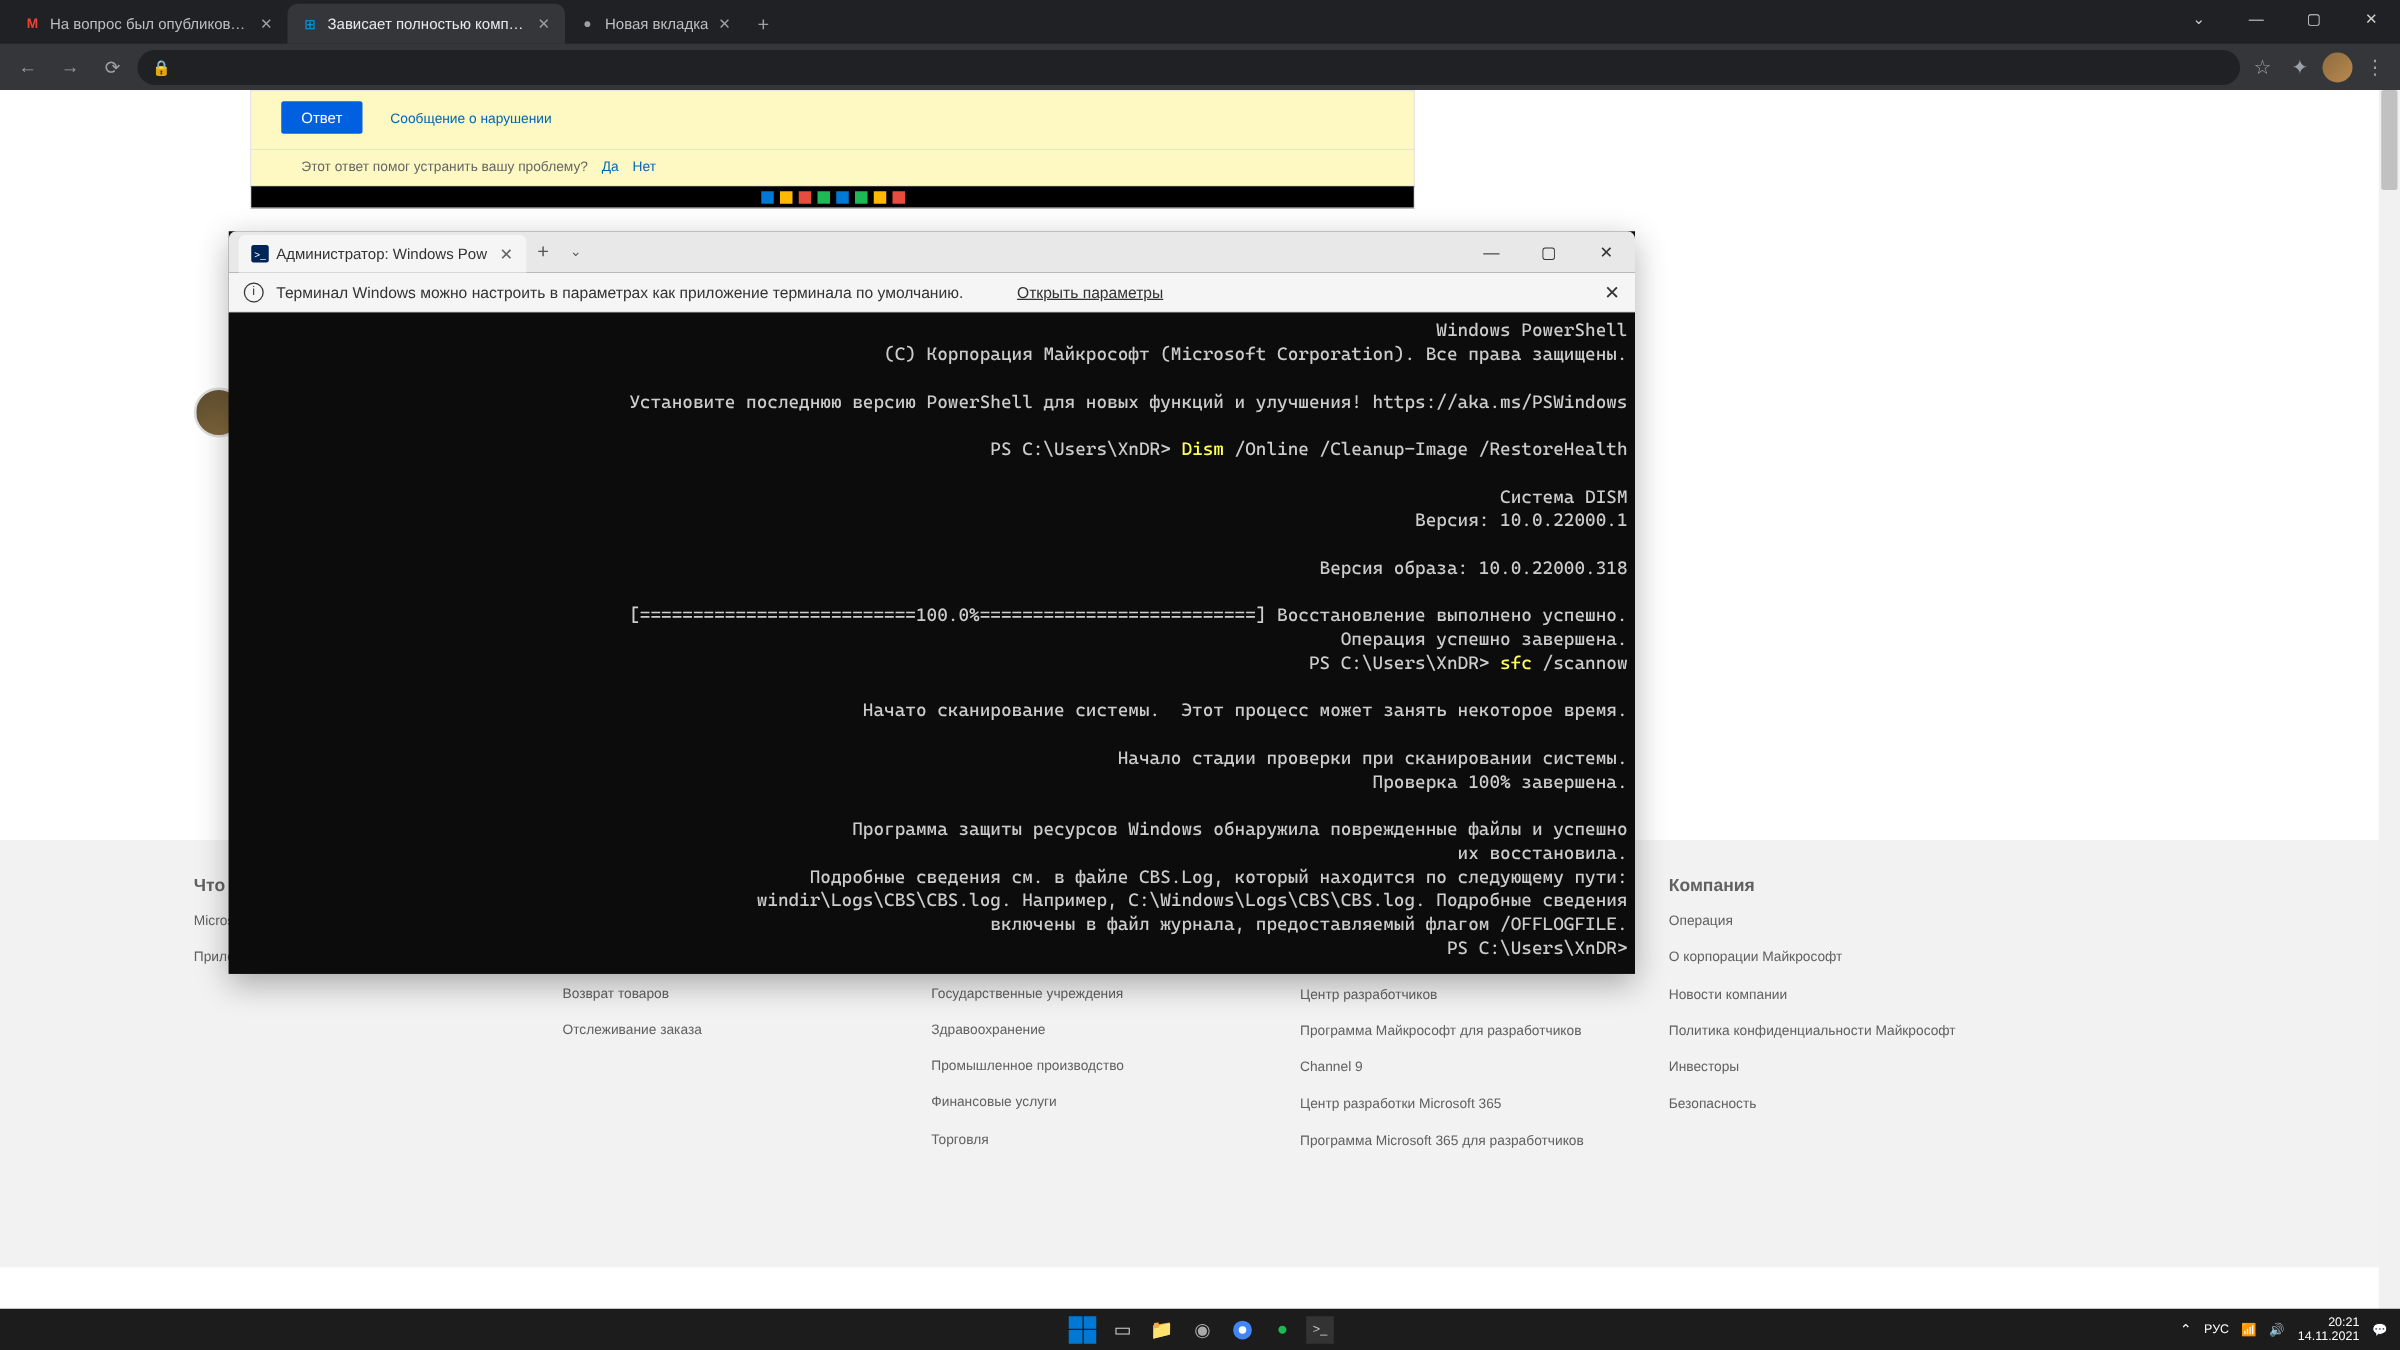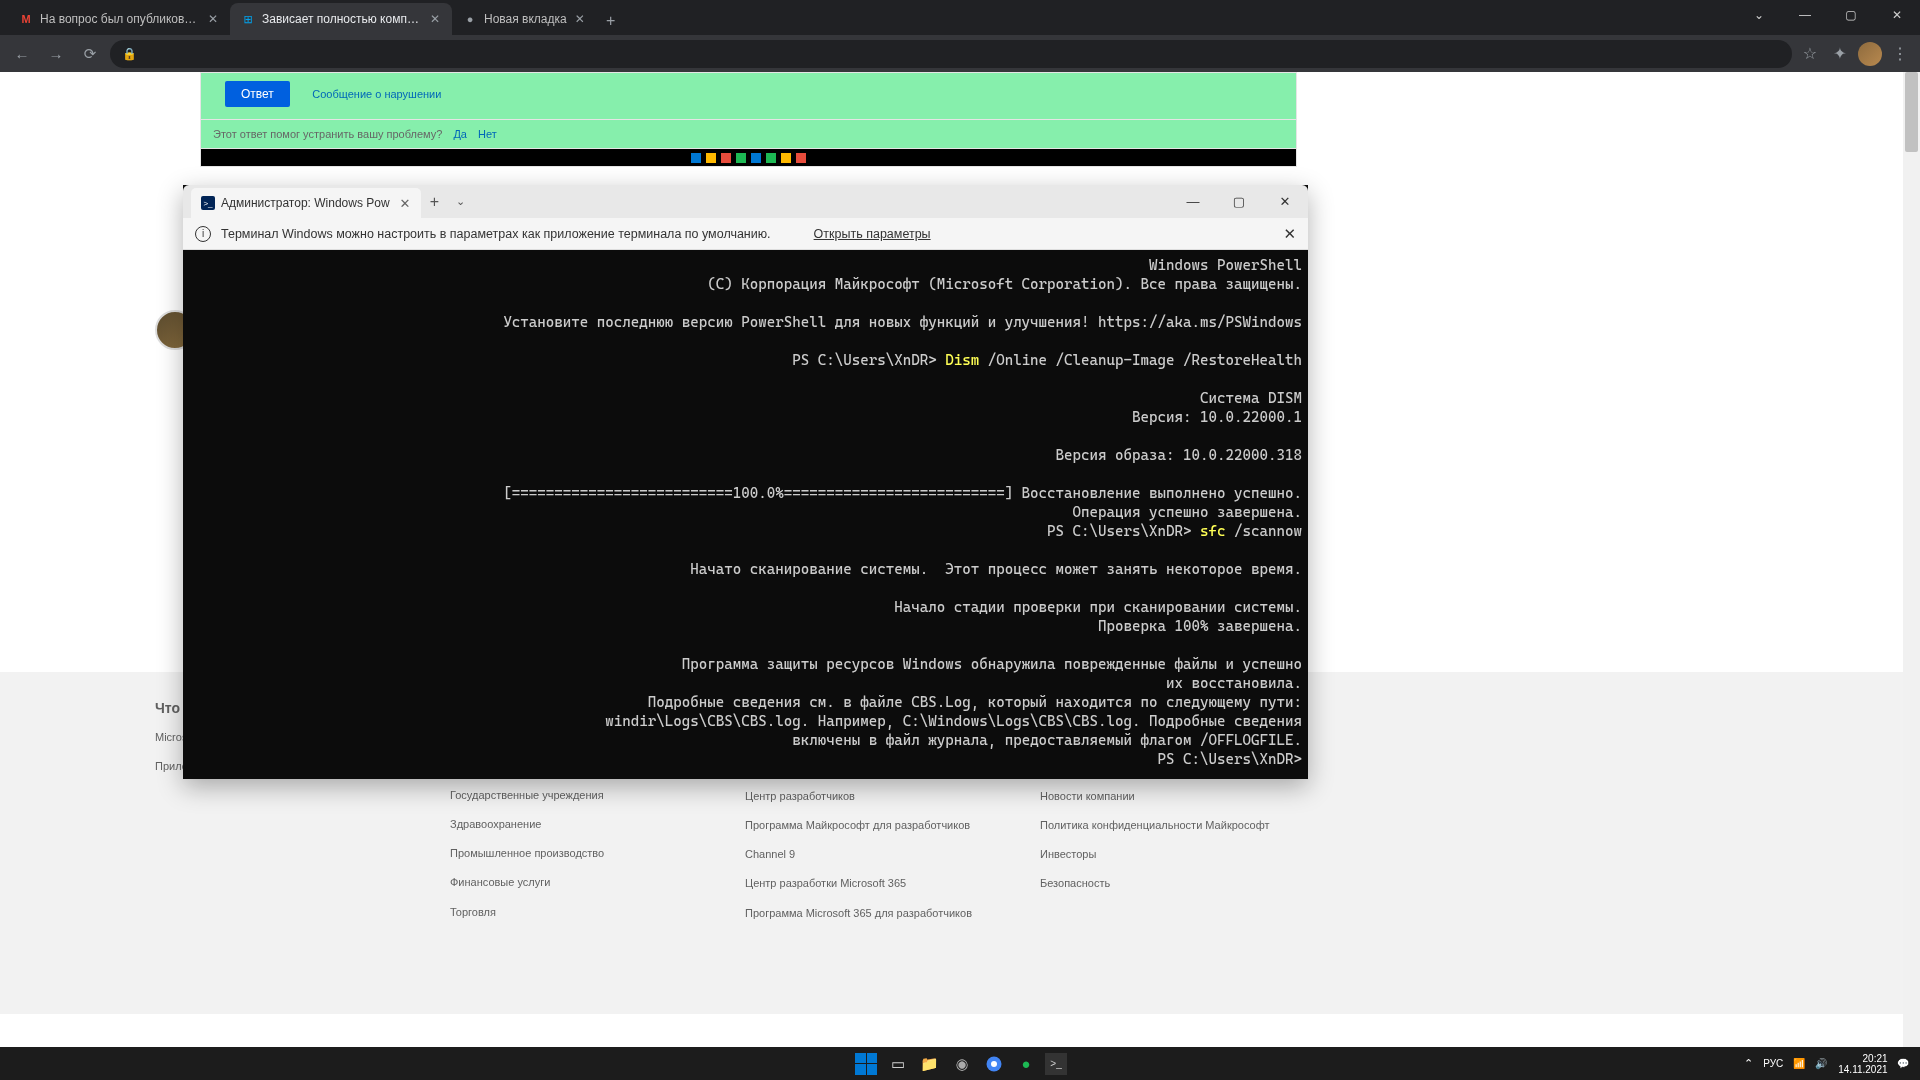--- a/index.html
+++ b/index.html
@@ -20,25 +20,25 @@
 .addr-row { height: 37px; background: #35363a; display: flex; align-items: center; padding: 0 8px; gap: 6px; }
 .nav-btn { width: 28px; height: 28px; display: flex; align-items: center; justify-content: center; color: #9aa0a6; font-size: 15px; }
 .omnibox { flex: 1; height: 28px; background: #202124; border-radius: 14px; display: flex; align-items: center; padding: 0 12px; gap: 8px; color: #e8eaed; font-size: 13px; }
 .lock-icon { color: #9aa0a6; font-size: 12px; }
 .ext-icons { display: flex; gap: 6px; align-items: center; }
 .ext-icon { width: 24px; height: 24px; display: flex; align-items: center; justify-content: center; color: #9aa0a6; }
 .avatar-ic { width: 24px; height: 24px; border-radius: 50%; background: linear-gradient(135deg, #8e6b3e, #b8894f); }
 
 
 .page-body { position: absolute; top: 72px; left: 0; right: 0; bottom: 33px; background: #ffffff; overflow: hidden; }
-.answer-card { position: absolute; top: 0; left: 200px; width: 1097px; background: #86efac; }
+.answer-card { position: absolute; top: 0; left: 200px; width: 932px; background: #fef9c3; }
 .forum-reply { padding: 8px 24px 12px 24px; border: 1px solid #e5e5e5; }
 .reply-btn { display: inline-block; background: #0060df; color: #fff; padding: 6px 16px; border-radius: 2px; font-size: 12px; }
 .report-link { color: #0067b8; font-size: 11px; margin-left: 18px; }
-.helpful-row { border: 1px solid #e5e5e5; border-top: none; padding: 8px 12px; font-size: 11px; color: #666; }
+.helpful-row { border: 1px solid #e5e5e5; border-top: none; padding: 8px 40px; font-size: 11px; color: #666; }
 .yn { color: #0067b8; margin-left: 8px; }
 
 .embedded-screenshot { border: 1px solid #e5e5e5; border-top: none; background: #000; height: 18px; position: relative; }
 .mini-taskbar { height: 18px; display: flex; align-items: center; justify-content: center; gap: 5px; font-size: 9px; }
 .mini-taskbar span { width: 10px; height: 10px; }
 .mini-i1 { background: #0078d4; }
 .mini-i2 { background: #ffb900; }
 .mini-i3 { background: #e74c3c; }
 .mini-i4 { background: #1db954; }
 
@@ -155,20 +155,27 @@
 
   <div class="ms-footer">
     <div class="footer-cols" id="footer-cols">
         <div class="footer-col">
           <h4>Что</h4>
           <a>Microsoft</a>
           <a>Приложения Windows 11</a>
         </div>
         <div class="footer-col">
           <div style="height: 29px;"></div>
+          <a>Центр загрузки</a>
+          <a>Поддержка Microsoft Store</a>
+          <a>Возврат товаров</a>
+          <a>Отслеживание заказа</a>
+        </div>
+        <div class="footer-col">
+          <div style="height: 29px;"></div>
           <a>AppSource</a>
           <a>Автопромышленность</a>
           <a>Государственные учреждения</a>
           <a>Здравоохранение</a>
           <a>Промышленное производство</a>
           <a>Финансовые услуги</a>
           <a>Торговля</a>
         </div>
         <div class="footer-col">
           <h4>аботчиков</h4>

